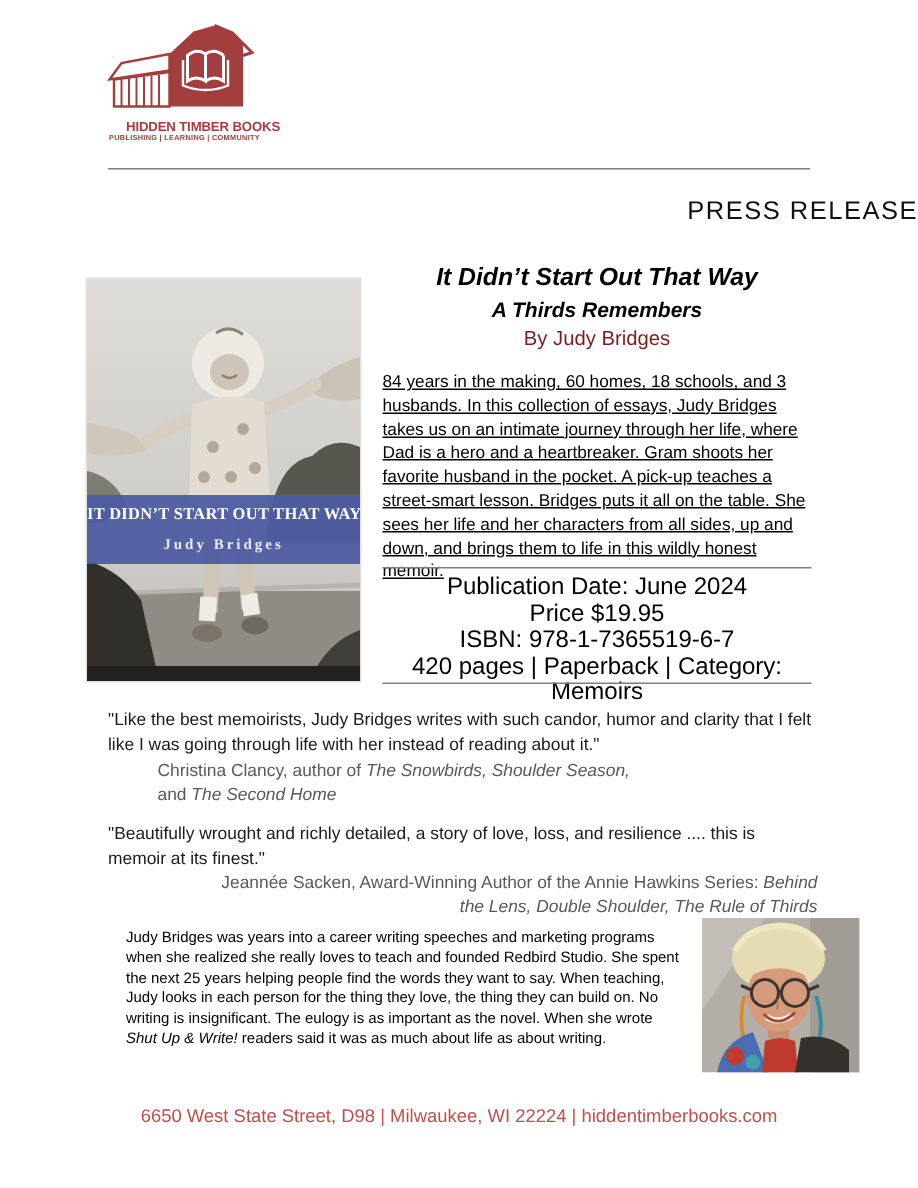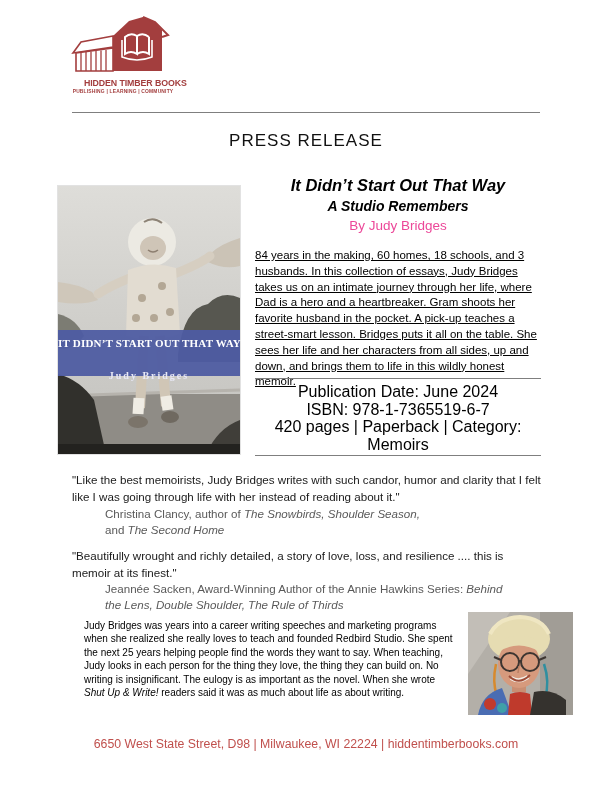--- a/index.html
+++ b/index.html
@@ -9,47 +9,47 @@
   }
   .it{font-style:italic;}
   
   .logo{position:absolute;left:70px;top:14px;width:106px;text-align:center;}
   .logo-name{color:#A33E3E;font-weight:bold;font-size:8.8px;letter-spacing:-0.1px;margin-top:2px;white-space:nowrap;margin-left:14px;}
   .logo-tagline{color:#A33E3E;font-weight:bold;font-size:4.9px;letter-spacing:0.2px;margin-top:1px;white-space:nowrap;}
   
   .rule{position:absolute;height:0;border-top:1px solid #7f7f7f;}
   .rule-top{left:72px;top:112px;width:468px;}
   
-  .press-title{position:absolute;left:0;top:131px;width:612px;text-align:center;
+  .press-title{position:absolute;left:0;top:131px;width:612px;text-align:right;
     font-size:17px;font-weight:400;letter-spacing:1px;color:#111;margin:0;}
   
   .cover{position:absolute;left:58px;top:186px;width:182px;height:268px;box-shadow:0 0 0 1px #e2e2e2;}
   .cover svg{display:block;}
   .band{position:absolute;left:0;top:144px;width:182px;height:46px;background:rgba(78,92,162,0.95);
     text-align:center;color:#fff;}
   .band-title{font-family:"Liberation Serif",serif;font-weight:bold;font-size:11px;letter-spacing:0.2px;
     margin-top:7px;white-space:nowrap;}
   .band-author{font-family:"Liberation Serif",serif;font-weight:bold;font-size:10px;letter-spacing:2px;
-    color:#e9e9f6;margin-top:21px;}
+    color:#e9e9f6;margin-top:9px;}
   
   .right-col{position:absolute;left:255px;top:176px;width:286px;}
   .bk-title{font-size:16.5px;font-style:italic;text-align:center;margin:0;color:#000;}
   .bk-subtitle{font-size:14px;font-style:italic;text-align:center;margin:3px 0 0 0;color:#000;}
-  .bk-byline{font-size:13.5px;text-align:center;margin:4px 0 0 0;color:#ec4899;}
+  .bk-byline{font-size:13.5px;text-align:center;margin:4px 0 0 0;color:#7f1d1d;}
   .bk-desc{position:absolute;left:0;top:72px;width:286px;font-size:11.5px;line-height:15.8px;color:#000;margin:0;text-decoration:underline;}
   .rule-mid1{position:absolute;left:0;top:202px;width:286px;border-top:1px solid #7f7f7f;}
   .pub{position:absolute;left:0;top:207px;width:286px;text-align:center;font-size:16px;line-height:17.5px;color:#000;}
   .rule-mid2{position:absolute;left:0;top:279px;width:286px;border-top:1px solid #7f7f7f;}
   
   .quote{position:absolute;left:72px;width:472px;font-size:11.6px;line-height:16.5px;color:#1a1a1a;margin:0;}
   .q1{top:472px;}
   .q2{top:548px;}
   .attr{position:absolute;left:105px;width:440px;font-size:11.6px;line-height:16px;color:#595959;margin:0;}
   .attr1{top:506px;}
-  .attr2{top:581px;}
+  .attr2{top:581px;text-align:right;}
   
   .bio{position:absolute;left:84px;top:619px;width:489px;font-size:10px;line-height:13.4px;color:#000;}
   .author-photo{float:right;margin:-7px 0 6px 10px;}
   .bio p{margin:0;}
   
   .footer{position:absolute;left:0;top:737px;width:612px;text-align:center;
     font-size:12.3px;color:#C0504D;margin:0;}
 </style>
 </head>
 <body>
@@ -117,26 +117,27 @@
       </g>
     </svg>
     <div class="band">
       <div class="band-title">IT DIDN’T START OUT THAT WAY</div>
       <div class="band-author">Judy Bridges</div>
     </div>
   </section>
 
   <section class="right-col">
     <h2 class="bk-title">It Didn’t Start Out That Way</h2>
-    <h3 class="bk-subtitle">A Studio Remembers</h3>
+    <h3 class="bk-subtitle">A Thirds Remembers</h3>
     <div class="bk-byline">By Judy Bridges</div>
     <p class="bk-desc">84 years in the making, 60 homes, 18 schools, and 3 husbands. In this collection of essays, Judy Bridges takes us on an intimate journey through her life, where Dad is a hero and a heartbreaker. Gram shoots her favorite husband in the pocket. A pick-up teaches a street-smart lesson. Bridges puts it all on the table. She sees her life and her characters from all sides, up and down, and brings them to life in this wildly honest memoir.</p>
     <div class="rule-mid1"></div>
     <div class="pub">
       <div>Publication Date: June 2024</div>
+      <div>Price $19.95</div>
       <div>ISBN: 978-1-7365519-6-7</div>
       <div>420 pages | Paperback | Category: Memoirs</div>
     </div>
     <div class="rule-mid2"></div>
   </section>
 
   <p class="quote q1">"Like the best memoirists, Judy Bridges writes with such candor, humor and clarity that I felt like I was going through life with her instead of reading about it."</p>
   <p class="attr attr1">
     <span><span>Christina Clancy, author of </span><span class="it">The Snowbirds, Shoulder Season,</span></span><br>
     <span><span>and </span><span class="it">The Second Home</span></span>

